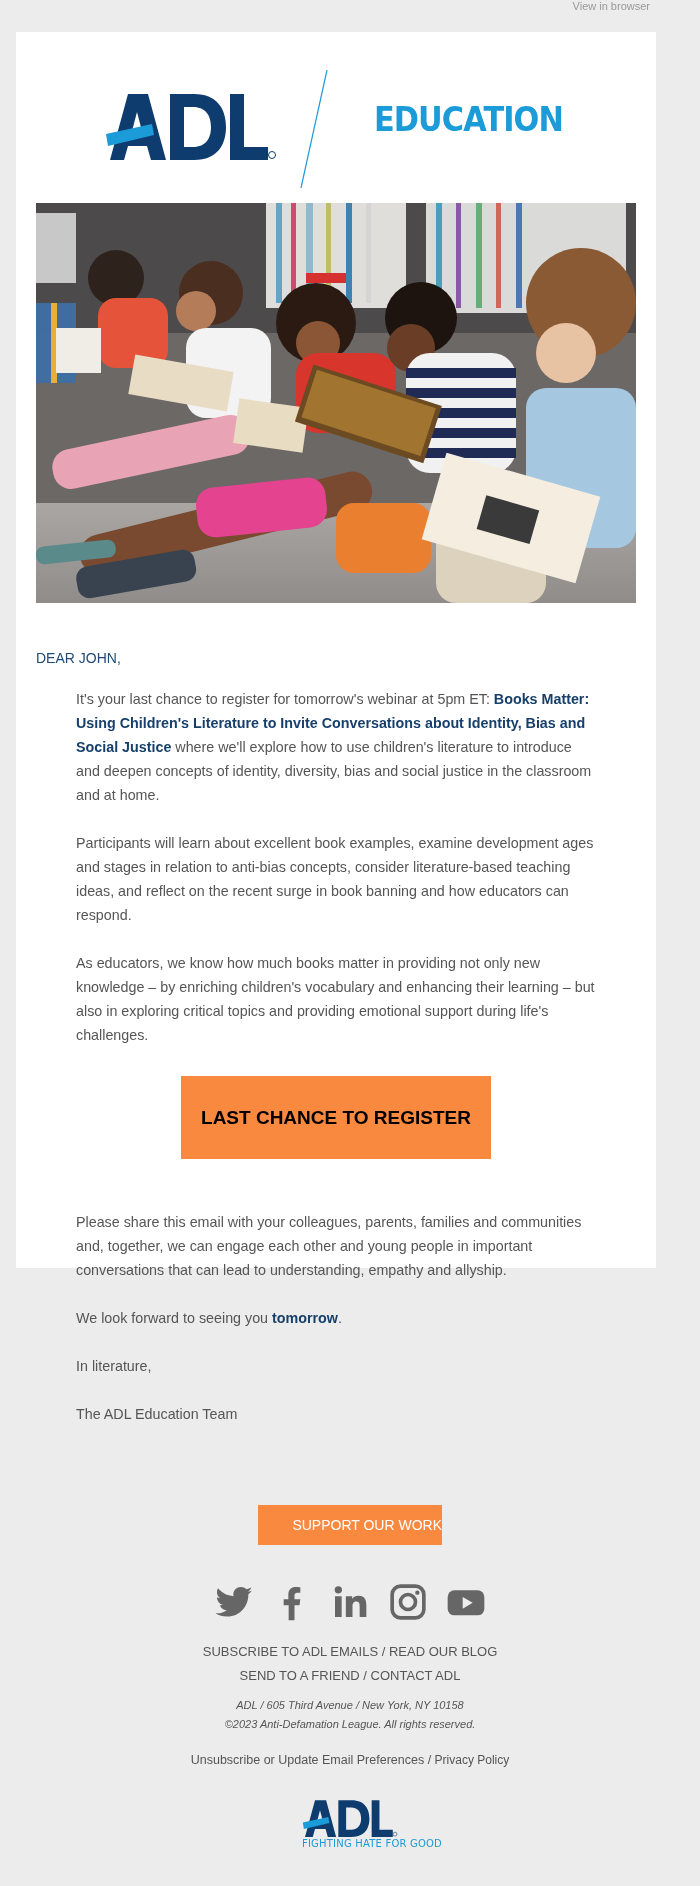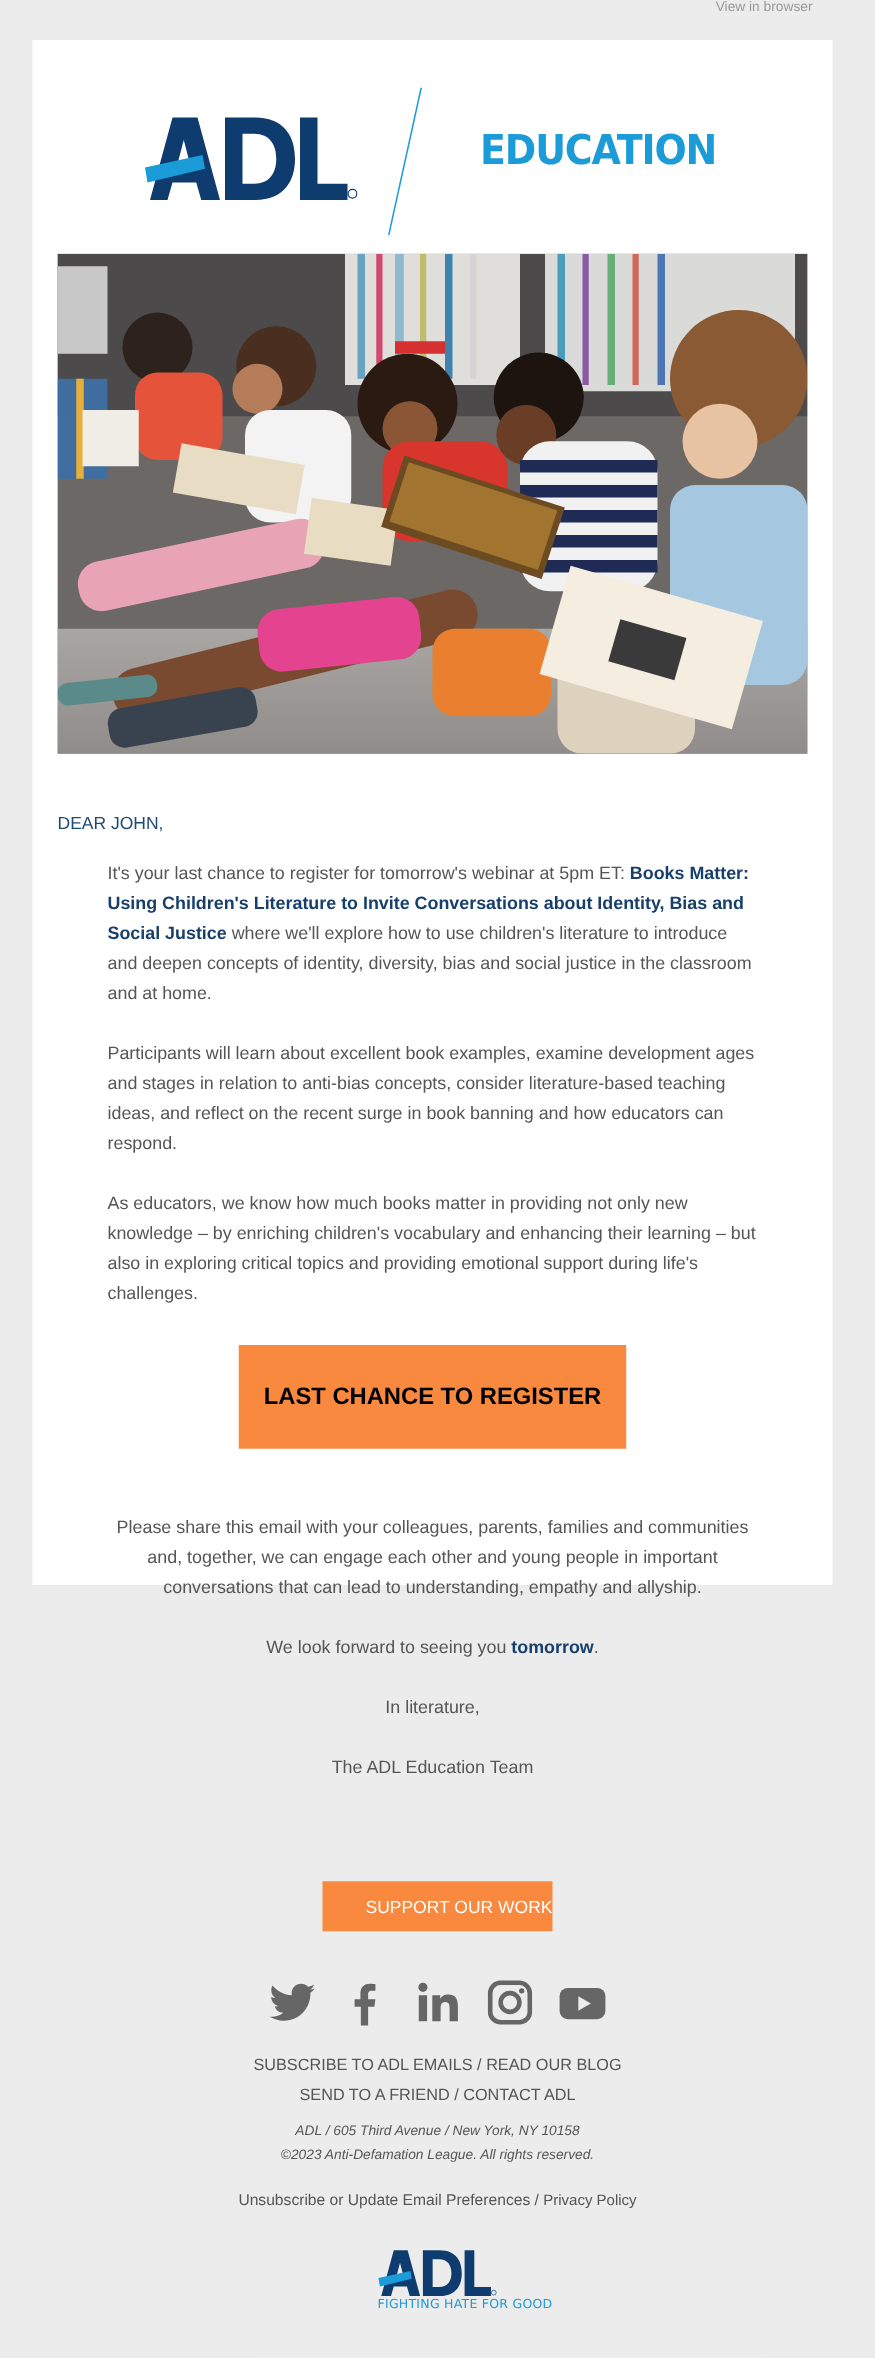--- a/index.html
+++ b/index.html
@@ -2,39 +2,39 @@
 <html><head>
 <meta charset="utf-8">
 <style>
   * { box-sizing: border-box; margin: 0; padding: 0; }
   html, body { width: 700px; background: #ececec; }
   body { font-family: "Liberation Sans", sans-serif; color: #444; }
   .page { width: 700px; height: 1886px; position: relative; background: #ececec; }
 
   .view-browser { position: absolute; right: 50px; top: 0; font-size: 11px; color: #999; text-decoration: none; }
 
-  .card { position: absolute; left: 26px; top: 32px; width: 640px; height: 1236px; background: #fff; }
+  .card { position: absolute; left: 16px; top: 32px; width: 640px; height: 1236px; background: #fff; }
 
   .header-logo { position: absolute; left: 0; top: 0; width: 640px; height: 170px; }
   .adl-logo { position: absolute; left: 90px; top: 58px; }
   .divider-slash { position: absolute; left: 298px; top: 38px; width: 2px; height: 118px; }
   .edu-text { position: absolute; left: 358px; top: 68px; font-family: "DejaVu Sans", sans-serif; font-weight: bold; font-size: 33px; color: #1b9bd7; letter-spacing: -1px; transform: scaleX(0.92); transform-origin: left; }
 
   .hero { position: absolute; left: 20px; top: 171px; width: 600px; height: 400px; overflow: hidden; background: #b9b6b0; }
 
   .greeting { position: absolute; left: 20px; top: 618px; font-size: 14px; color: #1e4a73; }
   .content { position: absolute; left: 60px; top: 655px; width: 520px; font-size: 14.3px; line-height: 24px; color: #555; }
   .content p { margin-bottom: 24px; }
   .content .strong-link { color: #173f6b; font-weight: bold; text-decoration: none; }
 
   .cta-wrap { position: absolute; left: 0; top: 1044px; width: 640px; text-align: center; }
   .cta { display: inline-block; width: 310px; height: 83px; background: #fa8940; color: #000000; font-weight: bold; font-size: 19px; line-height: 83px; text-decoration: none; }
 
   .content2 { position: absolute; left: 60px; top: 1178px; width: 520px; font-size: 14.3px; line-height: 24px; color: #555; }
-  .content2 p { margin-bottom: 24px; text-align: center; }
+  .content2 p { margin-bottom: 24px; }
   .content2 .strong-link { color: #173f6b; font-weight: bold; text-decoration: none; }
 
   .support-wrap { position: absolute; left: 0; top: 1505px; width: 700px; text-align: center; }
   .support-btn { display: inline-block; background: #fa8940; color: #fff; font-size: 14px; width: 184px; height: 40px; line-height: 40px; text-decoration: none; text-align: right; }
 
   .social { position: absolute; left: 0; top: 1580px; width: 700px; display: flex; justify-content: center; gap: 18px; }
   .social a { display: inline-block; width: 40px; height: 44px; }
 
   .footer-links { position: absolute; left: 0; top: 1640px; width: 700px; text-align: center; font-size: 13px; color: #555; line-height: 24px; }
   .footer-links a { color: #555; text-decoration: none; }

